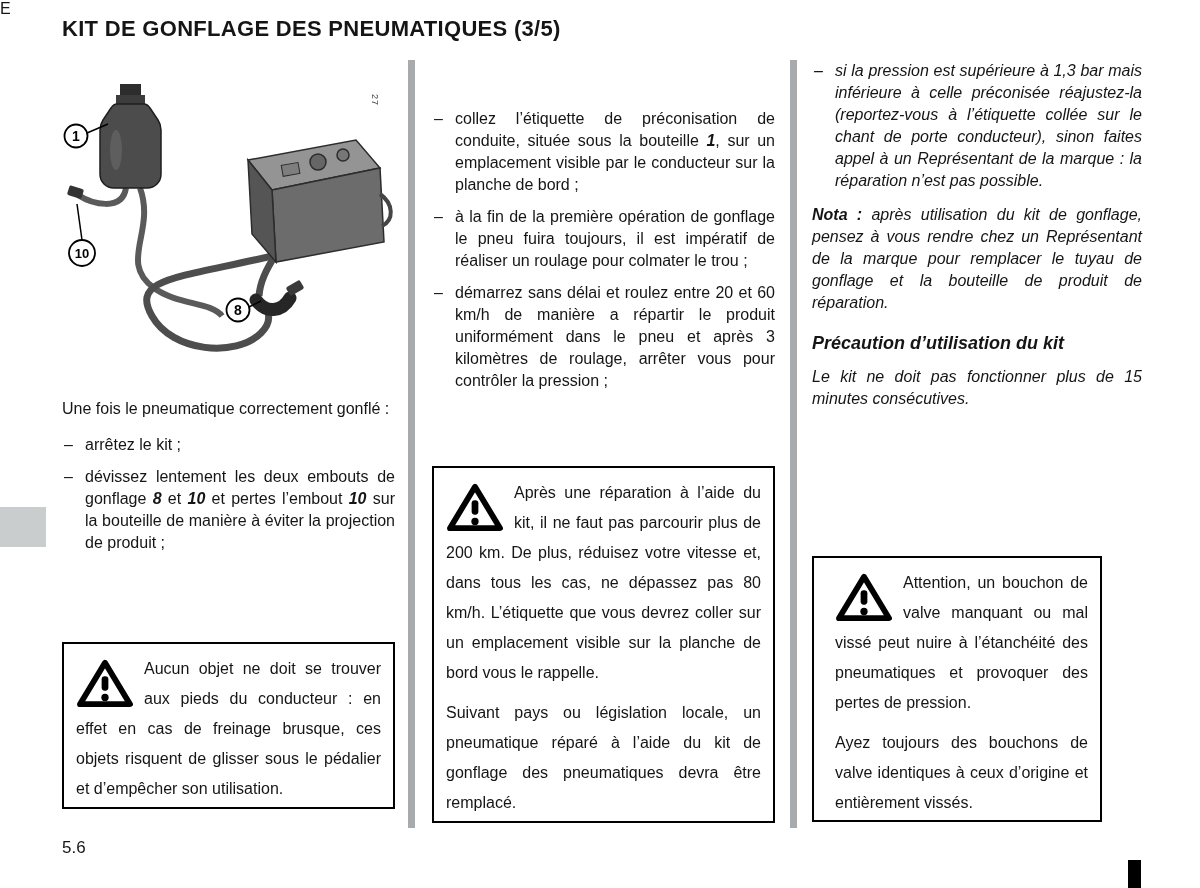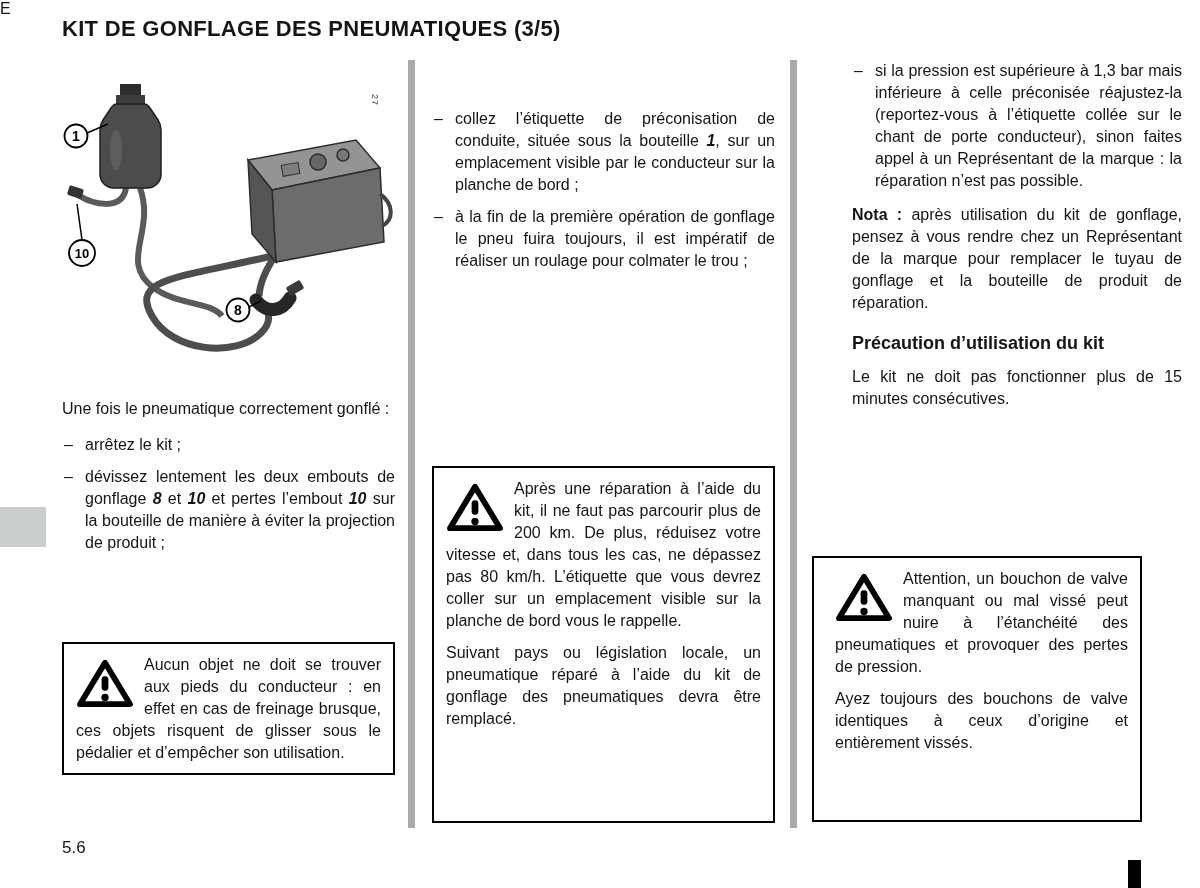--- a/index.html
+++ b/index.html
@@ -8,35 +8,35 @@
     background:#ffffff;color:#151515;
     font-family:"Liberation Sans", sans-serif;
     -webkit-hyphens:auto;hyphens:auto;
   }
   .title{position:absolute;left:62px;top:16px;font-size:22px;font-weight:700;letter-spacing:.3px;white-space:nowrap;}
   .vdiv{position:absolute;top:60px;width:7px;height:768px;background:#a7abae;}
   #vdiv1{left:408px;} #vdiv2{left:790px;}
   .col{position:absolute;font-size:16px;line-height:22px;}
   #col-left-text{left:62px;top:398px;width:333px;}
   #col-middle{left:432px;top:60px;width:343px;margin-top:48px;}
-  #col-right{left:852px;top:60px;width:330px;}
+  #col-right{left:812px;top:60px;width:330px;font-style:italic;}
   .just{text-align:justify;}
   .intro{margin:0 0 14px 0;}
   .bullet{position:relative;padding-left:23px;margin:0 0 10px 0;text-align:justify;}
   .bullet::before{content:"\2013";position:absolute;left:2px;top:0;}
   .bi{font-weight:700;font-style:italic;}
   .b{font-weight:700;}
   .nota{margin:12px 0 0 0;}
   .sect{font-size:18px;font-weight:700;margin:17px 0 11px 0;line-height:24px;}
   .para{margin:0;}
   .wbox{position:absolute;border:2px solid #000;background:#fff;box-sizing:border-box;
-        padding:10px 12px;font-size:16px;line-height:22px;}
-  #wbox-left{left:62px;top:642px;width:333px;height:133px;}
+        padding:10px 12px;font-size:16px;line-height:30px;}
+  #wbox-left{left:62px;top:642px;width:333px;height:167px;}
   #wbox-middle{left:432px;top:466px;width:343px;height:357px;}
-  #wbox-right{left:812px;top:556px;width:330px;height:266px;padding-left:21px;}
+  #wbox-right{left:812px;top:556px;width:290px;height:266px;padding-left:21px;}
   .wicon{float:left;margin:2px 10px 2px 0;width:58px;height:52px;}
   .wbox p{margin:0;}
   .wp2{margin-top:10px !important;}
   .figwrap{position:absolute;left:60px;top:64px;width:345px;height:330px;}
   .figcode{position:absolute;left:380px;top:94px;font-size:9px;color:#444;
            transform:rotate(90deg);transform-origin:left top;letter-spacing:1px;}
   .pagenum{position:absolute;left:62px;top:838px;font-size:17px;text-align:right;}
   .sidetab{position:absolute;left:0;top:507px;width:46px;height:40px;background:#c9cdce;}
   .printmark{position:absolute;left:1128px;top:860px;width:13px;height:28px;background:#000;}
 </style>
@@ -123,20 +123,23 @@
   <p class="just">Aucun objet ne doit se trouver aux pieds du conducteur : en effet en cas de freinage brusque, ces objets risquent de glisser sous le pédalier et d’empêcher son utilisation.</p>
 </div>
 
 <div class="col" id="col-middle">
   <div class="bullet">
     <span>collez l’étiquette de préconisation de conduite, située sous la bouteille </span><span class="bi">1</span><span>, sur un emplacement visible par le conducteur sur la planche de bord ;</span>
   </div>
   <div class="bullet">
     <span>à la fin de la première opération de gonflage le pneu fuira toujours, il est impératif de réaliser un roulage pour colmater le trou ;</span>
   </div>
+  <div class="bullet">
+    <span>démarrez sans délai et roulez entre 20 et 60 km/h de manière a répartir le produit uniformément dans le pneu et après 3 kilomètres de roulage, arrêter vous pour contrôler la pression ;</span>
+  </div>
 </div>
 
 <div class="wbox" id="wbox-middle">
   <span class="wicon">
     <svg width="58" height="52" viewBox="0 0 60 54">
       <path d="M30 7 L56 50 H4 Z" fill="#fff" stroke="#000" stroke-width="6" stroke-linejoin="round"></path>
       <rect x="26.5" y="21" width="7" height="15" rx="3.2" fill="#000"></rect>
       <circle cx="30" cy="43" r="3.8" fill="#000"></circle>
     </svg>
   </span>

